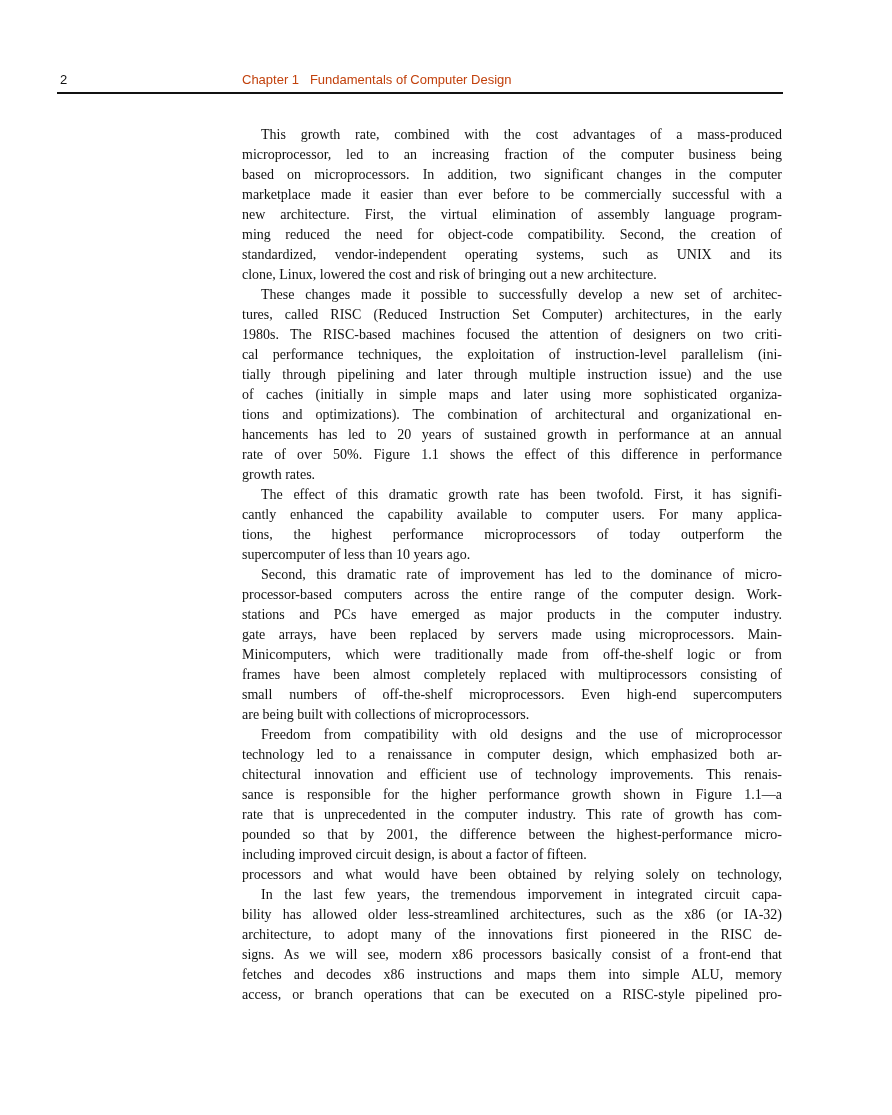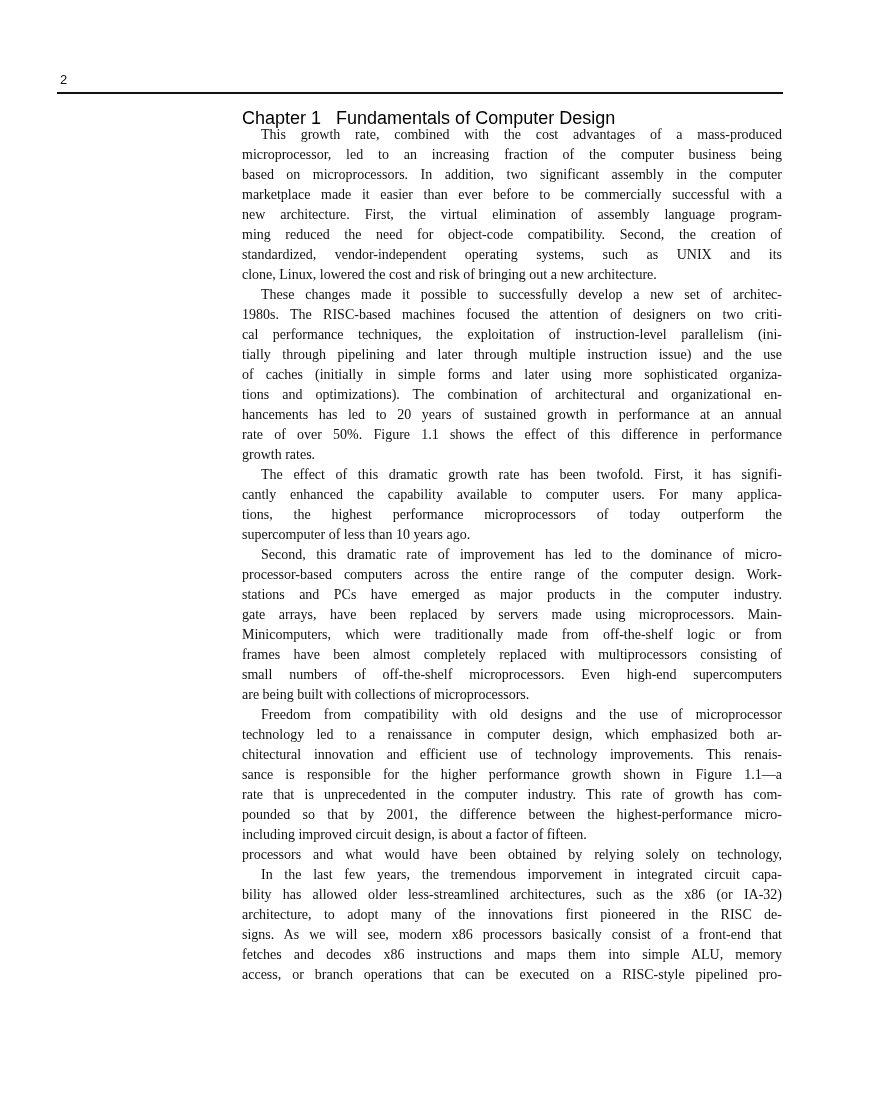--- a/index.html
+++ b/index.html
@@ -1,53 +1,54 @@
 <!DOCTYPE html>
 <html><head>
 <meta charset="utf-8">
 <style>
   html, body { margin: 0; padding: 0; background: #ffffff; }
   body { width: 892px; height: 1115px; position: relative; overflow: hidden; }
   .page { position: absolute; left: 0; top: 0; width: 892px; height: 1115px; background: #fff; }
   .running-head { position: absolute; left: 57px; top: 70px; width: 726px; height: 22px; }
   .page-number { position: absolute; left: 3px; top: 2px; font-family: "Liberation Sans", sans-serif; font-size: 13px; color: #111; }
-  .chapter-title { position: absolute; left: 185px; top: 2px; font-family: "Liberation Sans", sans-serif; font-size: 18px; color: #000000; white-space: nowrap; margin-top: 36px; }
+  .chapter-title { position: absolute; left: 185px; top: 2px; font-family: "Liberation Sans", sans-serif; font-size: 13px; color: #c2410c; white-space: nowrap; }
   .header-rule { position: absolute; left: 57px; top: 92px; width: 726px; height: 1.5px; background: #111; }
   .body-text { position: absolute; left: 242px; top: 125px; width: 540px; font-family: "Liberation Serif", serif; font-size: 14px; color: #111; }
   .line { display: block; height: 20px; line-height: 20px; white-space: nowrap; text-align: justify; text-align-last: justify; }
   .line.last { text-align-last: left; }
   .line.indent { text-indent: 19px; }
 </style>
 </head>
 <body>
 
 <div class="page">
   <div class="running-head">
     <span class="page-number">2</span>
     <span class="chapter-title" style="white-space: pre;">Chapter 1   Fundamentals of Computer Design</span>
   </div>
   <div class="header-rule"></div>
 
   <div class="body-text" id="body-text">
       <div class="paragraph">
         <span class="line indent">This growth rate, combined with the cost advantages of a mass-produced</span>
         <span class="line">microprocessor, led to an increasing fraction of the computer business being</span>
-        <span class="line">based on microprocessors. In addition, two significant assembly in the computer</span>
+        <span class="line">based on microprocessors. In addition, two significant changes in the computer</span>
         <span class="line">marketplace made it easier than ever before to be commercially successful with a</span>
         <span class="line">new architecture. First, the virtual elimination of assembly language program-</span>
         <span class="line">ming reduced the need for object-code compatibility. Second, the creation of</span>
         <span class="line">standardized, vendor-independent operating systems, such as UNIX and its</span>
         <span class="line last">clone, Linux, lowered the cost and risk of bringing out a new architecture.</span>
       </div>
       <div class="paragraph">
         <span class="line indent">These changes made it possible to successfully develop a new set of architec-</span>
+        <span class="line">tures, called RISC (Reduced Instruction Set Computer) architectures, in the early</span>
         <span class="line">1980s. The RISC-based machines focused the attention of designers on two criti-</span>
         <span class="line">cal performance techniques, the exploitation of instruction-level parallelism (ini-</span>
         <span class="line">tially through pipelining and later through multiple instruction issue) and the use</span>
-        <span class="line">of caches (initially in simple forms and later using more sophisticated organiza-</span>
+        <span class="line">of caches (initially in simple maps and later using more sophisticated organiza-</span>
         <span class="line">tions and optimizations). The combination of architectural and organizational en-</span>
         <span class="line">hancements has led to 20 years of sustained growth in performance at an annual</span>
         <span class="line">rate of over 50%. Figure 1.1 shows the effect of this difference in performance</span>
         <span class="line last">growth rates.</span>
       </div>
       <div class="paragraph">
         <span class="line indent">The effect of this dramatic growth rate has been twofold. First, it has signifi-</span>
         <span class="line">cantly enhanced the capability available to computer users. For many applica-</span>
         <span class="line">tions, the highest performance microprocessors of today outperform the</span>
         <span class="line last">supercomputer of less than 10 years ago.</span>

